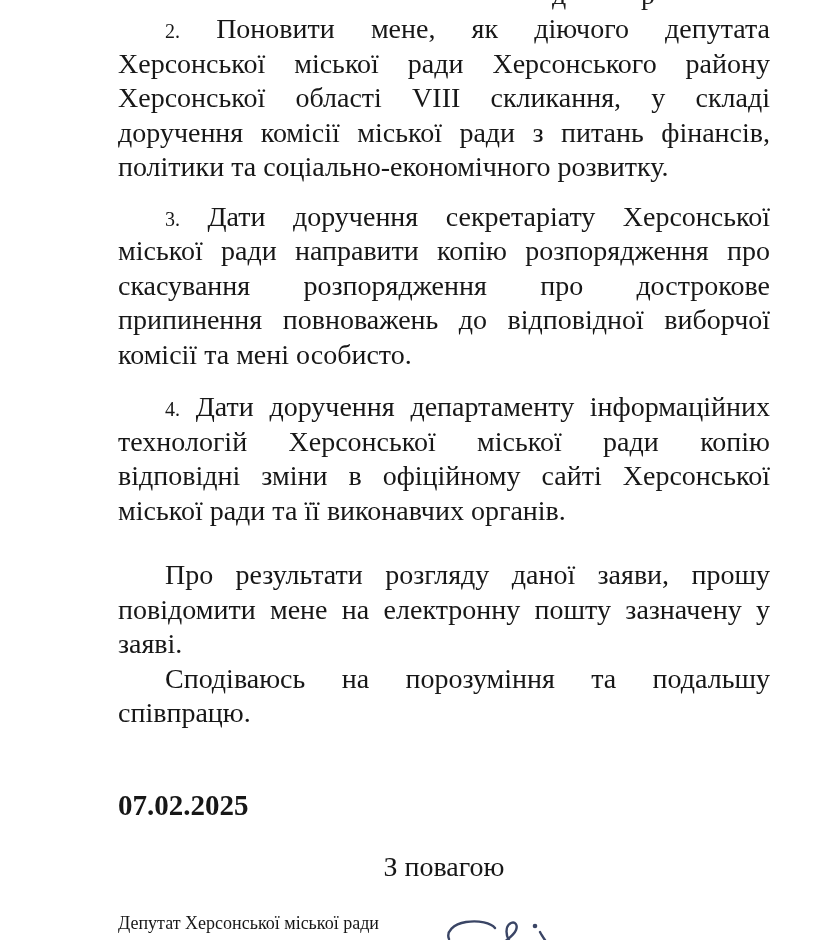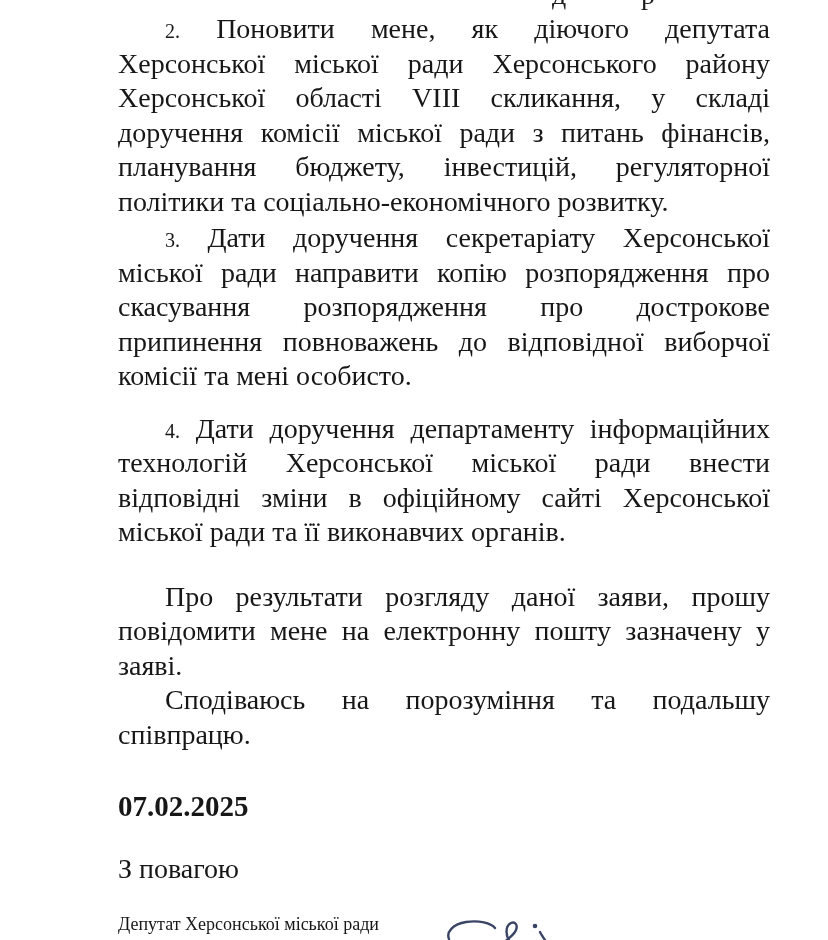--- a/index.html
+++ b/index.html
@@ -20,46 +20,46 @@
   .top-clip .frag{
     position:absolute;top:-21px;font-size:28px;color:#1d1d1d;
   }
   .frag-a{left:552px;}
   .frag-b{left:641px;}
 
   .body-text{
     position:absolute;top:12px;left:118px;width:652px;
   }
   .para{margin:0;padding:0;}
-  .para-3{margin-top:2px;}
+  .para-3{margin-top:15px;}
   .para-4{margin-top:18px;}
   .para-5{margin-top:30px;}
   .para-6{margin-top:0;}
 
   .line{
     font-size:28px;
     line-height:34.5px;
     white-space:normal;
     text-align:justify;
     text-align-last:justify;
     overflow:hidden;
     height:34.5px;
   }
   .line.first{padding-left:47px;}
   .line.last{text-align-last:left;}
   .pnum{font-size:20px;}
 
   .date-line{
-    margin-top:37px;
+    margin-top:57px;
     font-size:29px;line-height:34.5px;
     font-weight:bold;
   }
   .closing-line{
     margin-top:28px;
-    font-size:28px;line-height:34.5px;
+    font-size:28px;line-height:34.5px;text-align:center;
   }
   .signer-line{
     margin-top:26px;
     font-size:18px;line-height:24px;
   }
   .signature{
     position:absolute;left:435px;top:898px;width:170px;height:45px;
   }
 </style>
 </head>
@@ -72,35 +72,34 @@
     <span class="frag frag-b">р</span>
   </div>
 
   <div class="body-text">
 
     <div class="para para-2">
       <div class="line first"><span class="pnum">2.</span> <span>Поновити мене, як діючого депутата</span></div>
       <div class="line">Херсонської міської ради Херсонського району</div>
       <div class="line">Херсонської області VIII скликання, у складі</div>
       <div class="line">доручення комісії міської ради з питань фінансів,</div>
-      <div class="line">планування бюджету, інвестицій, регуляторної</div>
       <div class="line last">політики та соціально-економічного розвитку.</div>
     </div>
 
     <div class="para para-3">
       <div class="line first"><span class="pnum">3.</span> <span>Дати доручення секретаріату Херсонської</span></div>
       <div class="line">міської ради направити копію розпорядження про</div>
       <div class="line">скасування розпорядження про дострокове</div>
       <div class="line">припинення повноважень до відповідної виборчої</div>
       <div class="line last">комісії та мені особисто.</div>
     </div>
 
     <div class="para para-4">
       <div class="line first"><span class="pnum">4.</span> <span>Дати доручення департаменту інформаційних</span></div>
-      <div class="line">технологій Херсонської міської ради внести</div>
+      <div class="line">технологій Херсонської міської ради копію</div>
       <div class="line">відповідні зміни в офіційному сайті Херсонської</div>
       <div class="line last">міської ради та її виконавчих органів.</div>
     </div>
 
     <div class="para para-5">
       <div class="line first">Про результати розгляду даної заяви, прошу</div>
       <div class="line">повідомити мене на електронну пошту зазначену у</div>
       <div class="line last">заяві.</div>
     </div>
 

